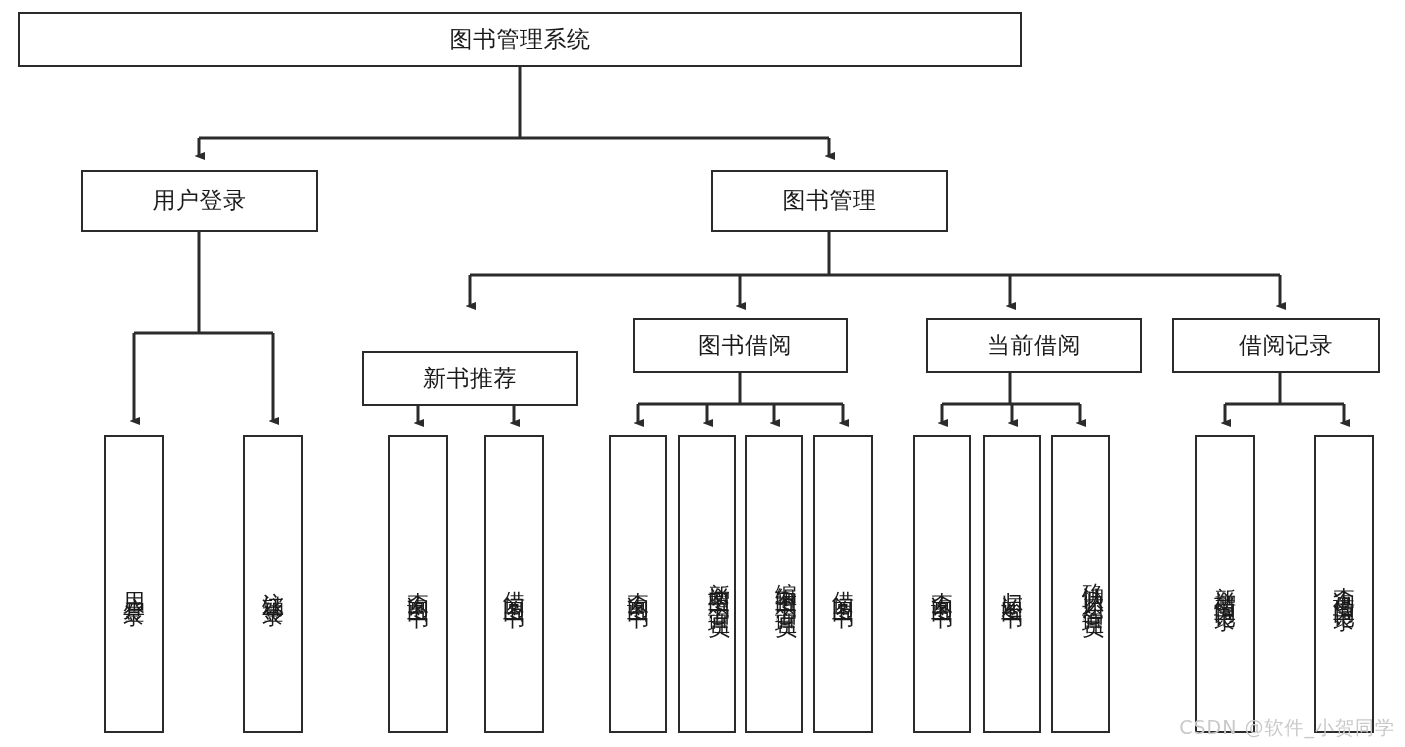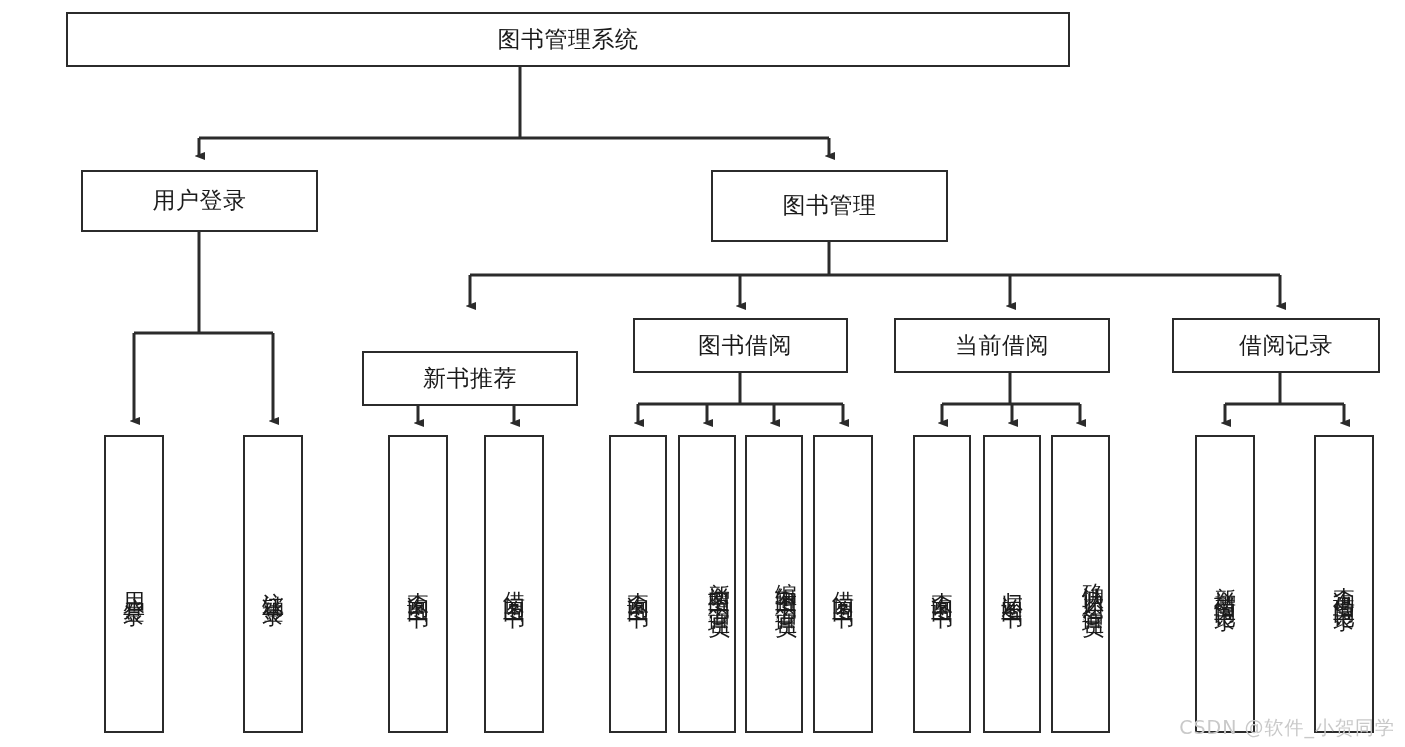--- a/index.html
+++ b/index.html
@@ -118,38 +118,38 @@
       <path d="M1012,404 L1012,423" marker-end="url(#arrow)"></path>
       <path d="M1080,404 L1080,423" marker-end="url(#arrow)"></path>
 
       <path d="M1280,373 L1280,404"></path>
       <path d="M1225,404 L1344,404"></path>
       <path d="M1225,404 L1225,423" marker-end="url(#arrow)"></path>
       <path d="M1344,404 L1344,423" marker-end="url(#arrow)"></path>
     </g>
   </svg>
 
-  <div class="node h" style="left:18px; top:12px; width:1004px; height:55px;margin-left:48px;">
+  <div class="node h" style="left:18px; top:12px; width:1004px; height:55px;">
     <span class="label">图书管理系统</span>
   </div>
 
   <div class="node h" style="left:81px; top:170px; width:237px; height:62px;">
     <span class="label">用户登录</span>
   </div>
-  <div class="node h" style="left:711px; top:170px; width:237px; height:72px;justify-content:center;">
+  <div class="node h" style="left:711px; top:170px; width:237px; height:62px;justify-content:center;">
     <span class="label">图书管理</span>
   </div>
 
   <div class="node h" style="left:362px; top:318px; width:216px; height:55px;margin-top:33px;">
     <span class="label">新书推荐</span>
   </div>
   <div class="node h" style="left:633px; top:318px; width:215px; height:55px;padding-left:9px;">
     <span class="label">图书借阅</span>
   </div>
-  <div class="node h" style="left:894px; top:318px; width:216px; height:55px;">
+  <div class="node h" style="left:926px; top:318px; width:216px; height:55px;">
     <span class="label">当前借阅</span>
   </div>
   <div class="node h" style="left:1172px; top:318px; width:208px; height:55px;padding-left:20px;">
     <span class="label">借阅记录</span>
   </div>
 
   <div class="node v mid" style="left:104px; top:435px; width:60px; height:298px;">
     <span class="label">用户登录</span>
   </div>
   <div class="node v mid" style="left:243px; top:435px; width:60px; height:298px;">

